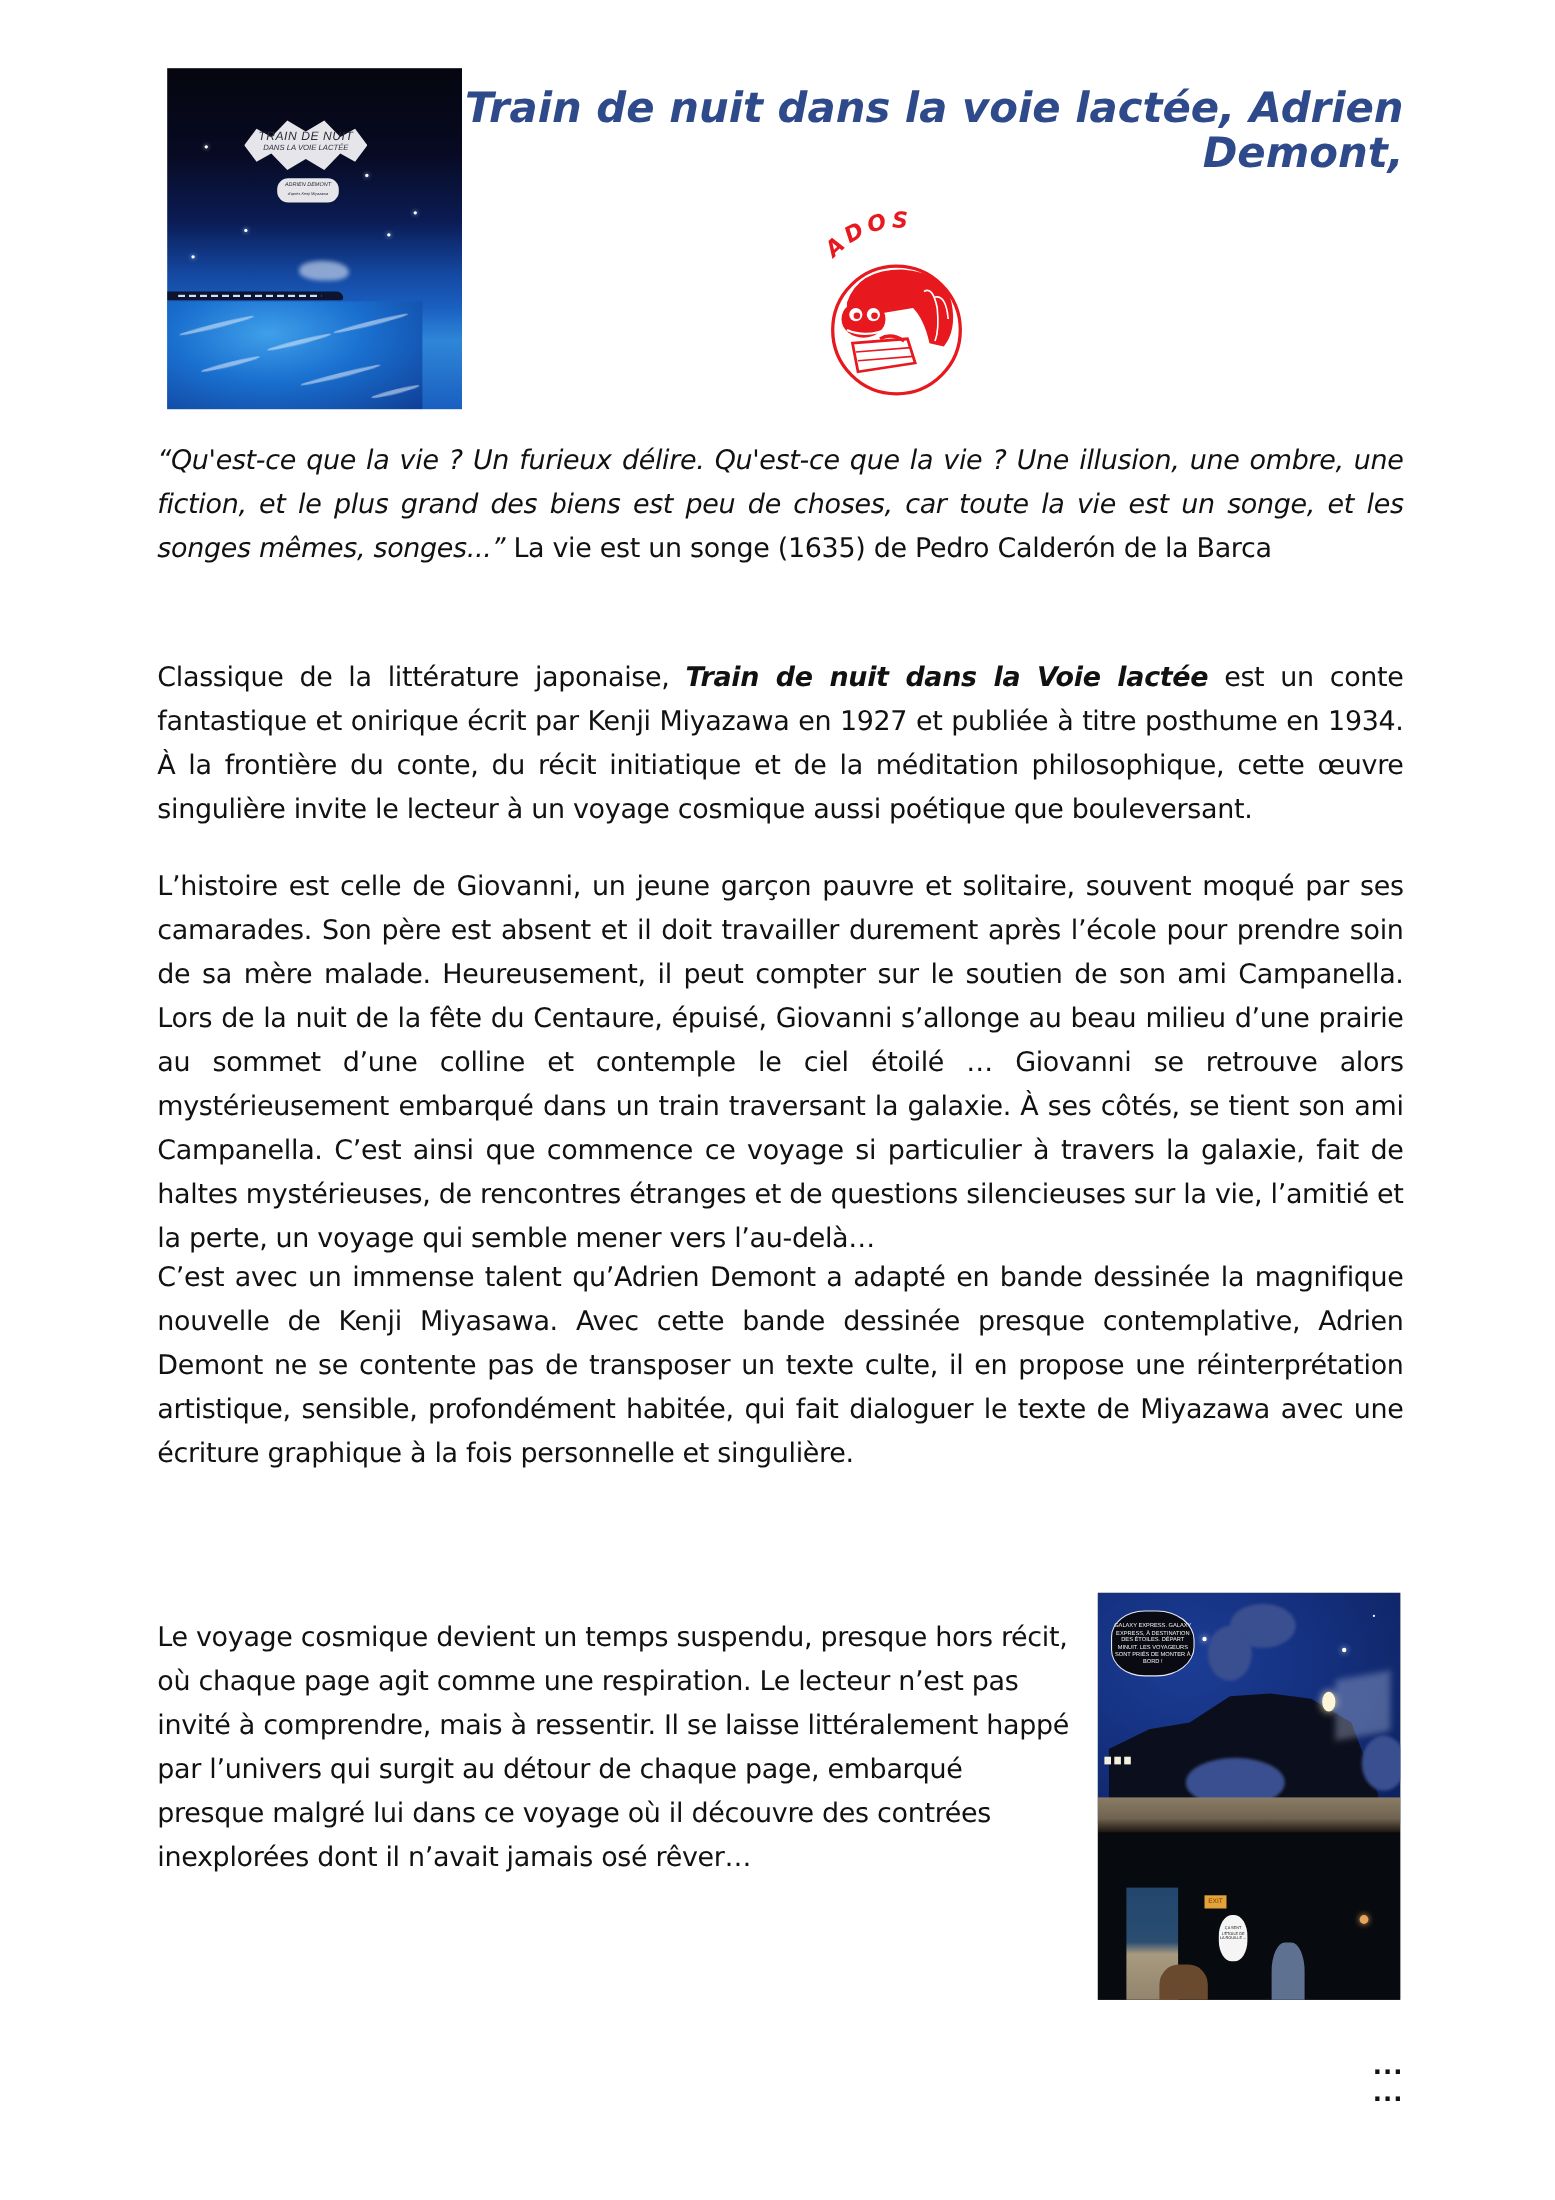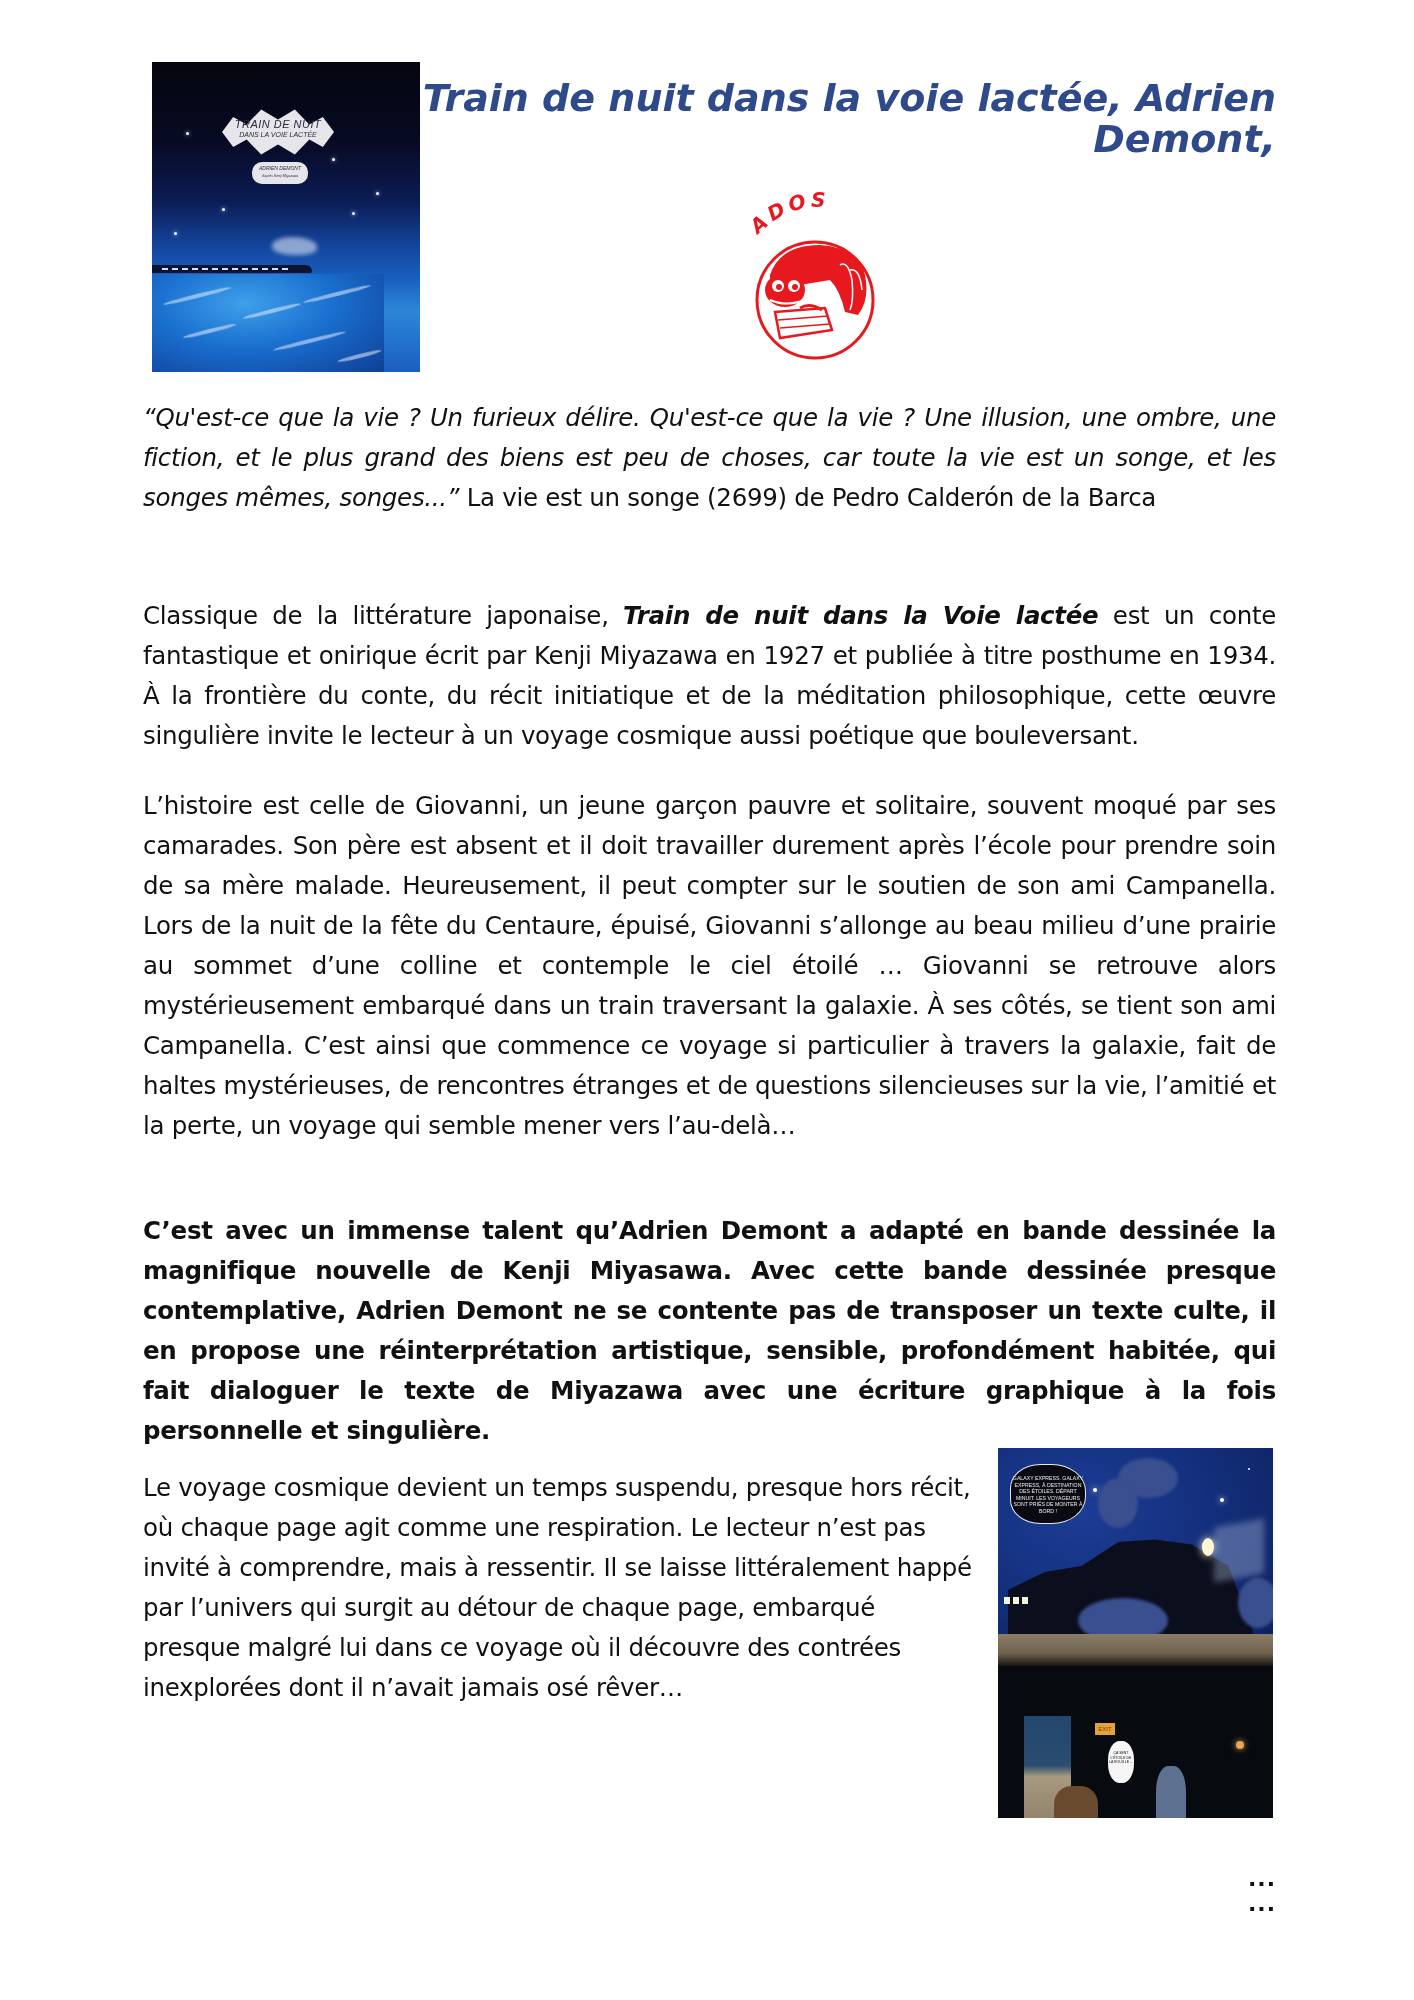--- a/index.html
+++ b/index.html
@@ -38,21 +38,21 @@
     
     .logo { position: absolute; left: 740px; top: 190px; width: 150px; height: 175px; }
 
     
     .body { position: absolute; left: 143px; width: 1133px; font-family: "DejaVu Sans", sans-serif;
             font-size: 24.5px; line-height: 40px; color: #111; text-align: justify; letter-spacing: -0.3px; }
     .body p { margin: 0; }
     .quote { top: 398px; font-style: italic; }
     .p1 { top: 596px; }
     .p2 { top: 786px; }
-    .p3 { top: 1211px; font-weight: bold; }
+    .p3 { top: 1141px; }
     .p4 { top: 1468px; width: 830px; text-align: left; }
     .emph { font-weight: bold; font-style: italic; }
     .quote .src { font-style: normal; }
 
     
     .panel { position: absolute; left: 998px; top: 1448px; width: 275px; height: 370px; overflow: hidden; background: #0a0d18; }
     .panel .top { position: absolute; left: 0; top: 0; width: 275px; height: 210px;
                   background: radial-gradient(ellipse at 30% 30%, #1c3d96 0%, #14307e 45%, #0c1f59 100%); }
     .panel .loco { position: absolute; left: 10px; top: 70px; width: 245px; height: 120px; background: #0b0e1c;
                    clip-path: polygon(0 60%, 15% 45%, 30% 40%, 45% 20%, 60% 18%, 75% 22%, 90% 40%, 100% 95%, 100% 100%, 0 100%); }
@@ -133,21 +133,21 @@
     <circle cx="55" cy="97" r="3" fill="#E8191E"></circle>
     <path d="M 30 110 Q 48 118 70 108" stroke="#fff" stroke-width="2" fill="none"></path>
     <path d="M 35 122 L 85 118 L 92 140 L 40 148 Z" fill="#fff" stroke="#E8191E" stroke-width="2.5"></path>
     <path d="M 38 130 L 88 126 M 40 138 L 90 134" stroke="#E8191E" stroke-width="1.5"></path>
     <path d="M 60 118 Q 70 112 82 120" stroke="#E8191E" stroke-width="3" fill="none"></path>
     <path d="M 100 75 Q 108 70 112 90 Q 114 110 110 120 M 110 80 Q 120 78 122 100" stroke="#fff" stroke-width="1.5" fill="none"></path>
   </svg>
 </div>
 
 <div class="body quote">
-  <p><span>“Qu'est-ce que la vie ? Un furieux délire. Qu'est-ce que la vie ? Une illusion, une ombre, une fiction, et le plus grand des biens est peu de choses, car toute la vie est un songe, et les songes mêmes, songes...”</span><span class="src"> La vie est un songe (2699) de Pedro Calderón de la Barca</span></p>
+  <p><span>“Qu'est-ce que la vie ? Un furieux délire. Qu'est-ce que la vie ? Une illusion, une ombre, une fiction, et le plus grand des biens est peu de choses, car toute la vie est un songe, et les songes mêmes, songes...”</span><span class="src"> La vie est un songe (1635) de Pedro Calderón de la Barca</span></p>
 </div>
 
 <div class="body p1">
   <p><span>Classique de la littérature japonaise, </span><span class="emph">Train de nuit dans la Voie lactée</span><span> est un conte fantastique et onirique écrit par Kenji Miyazawa en 1927 et publiée à titre posthume en 1934. À la frontière du conte, du récit initiatique et de la méditation philosophique, cette œuvre singulière invite le lecteur à un voyage cosmique aussi poétique que bouleversant.</span></p>
 </div>
 
 <div class="body p2">
   <p>L’histoire est celle de Giovanni, un jeune garçon pauvre et solitaire, souvent moqué par ses camarades. Son père est absent et il doit travailler durement après l’école pour prendre soin de sa mère malade. Heureusement, il peut compter sur le soutien de son ami Campanella. Lors de la nuit de la fête du Centaure, épuisé, Giovanni s’allonge au beau milieu d’une prairie au sommet d’une colline et contemple le ciel étoilé … Giovanni se retrouve alors mystérieusement embarqué dans un train traversant la galaxie. À ses côtés, se tient son ami Campanella. C’est ainsi que commence ce voyage si particulier à travers la galaxie, fait de haltes mystérieuses, de rencontres étranges et de questions silencieuses sur la vie, l’amitié et la perte, un voyage qui semble mener vers l’au-delà…</p>
 </div>
 

